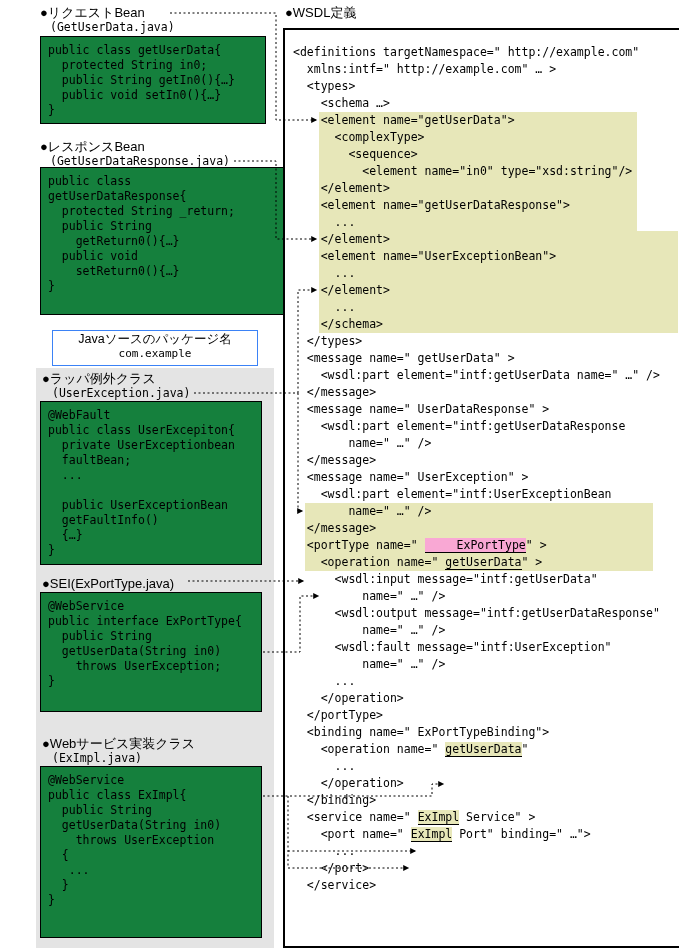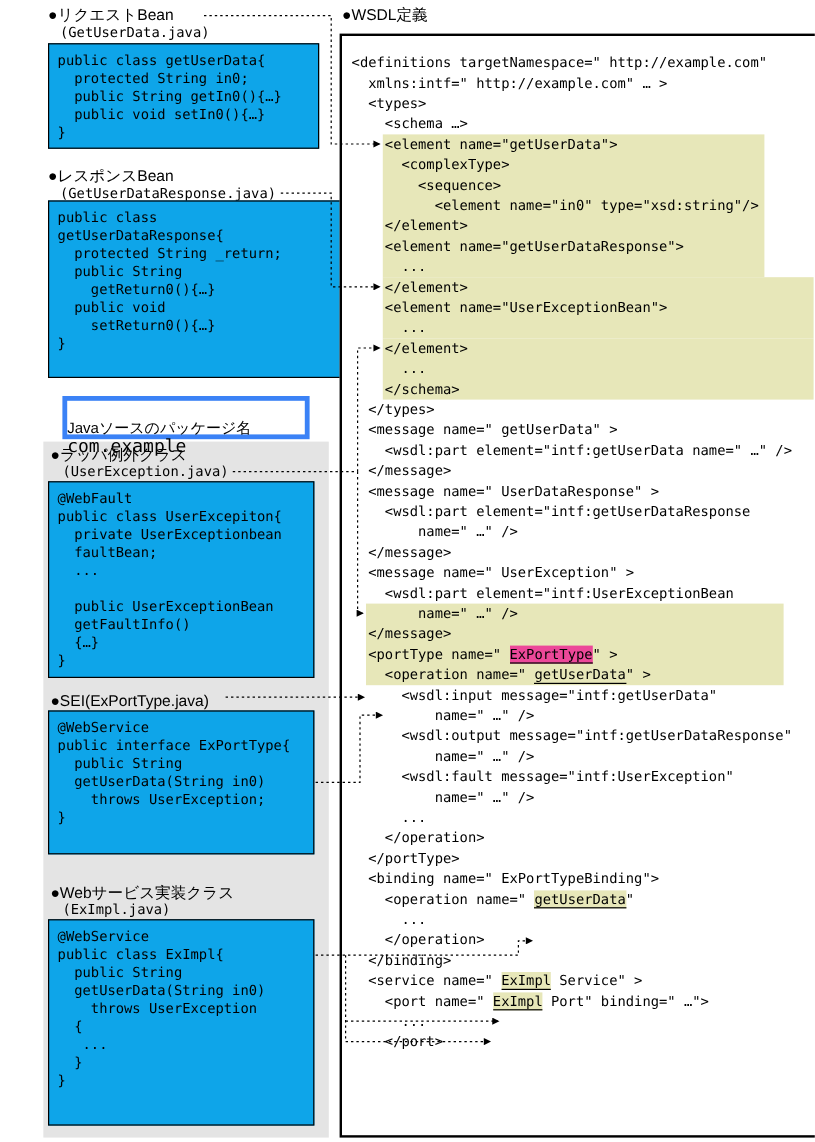--- a/index.html
+++ b/index.html
@@ -10,38 +10,38 @@
     font-family:"Liberation Sans","DejaVu Sans",sans-serif;
     margin-left:36px;
   }
   .abs { position:absolute; }
   .heading { font-size:13px; line-height:15px; white-space:nowrap; }
   .filename {
     font-family:"DejaVu Sans Mono","Liberation Mono",monospace;
     font-size:11.5px; line-height:13px; white-space:nowrap;
   }
   .codebox {
-    position:absolute; border:1px solid #000; background:#0ea5e9; padding:6px 7px;
+    position:absolute; border:1px solid #000; background:#15803d; padding:6px 7px;
   }
   .codebox pre {
     font-family:"DejaVu Sans Mono","Liberation Mono",monospace;
     font-size:11.5px; line-height:15px; white-space:pre;
   }
   #gray-panel {
     position:absolute; left:0; top:368px; width:238px; height:580px;
     background:#e4e4e4;
   }
   #package-box {
     position:absolute; left:16px; top:330px; width:206px; height:36px;
-    border:4px solid #3b82f6; background:#fff; padding-top:15px;
+    border:1px solid #3b82f6; background:#fff; text-align:center; padding-top:0;
   }
   #package-box .pkg-t { font-size:12.5px; line-height:16px; }
   #package-box .pkg-v {
     font-family:"DejaVu Sans Mono","Liberation Mono",monospace;
-    font-size:15px; line-height:14px;
+    font-size:11px; line-height:14px;
   }
   #wsdl-box {
     position:absolute; left:247px; top:28px; width:429px; height:920px;
     border:2px solid #000; background:#fff;
   }
   .hl-block { position:absolute; }
   #wsdl-code {
     position:absolute; left:8px; top:14px;
     font-family:"DejaVu Sans Mono","Liberation Mono",monospace;
     font-size:11.5px;
@@ -157,40 +157,41 @@
         <div class="code-line"><span>    &lt;wsdl:part element="intf:getUserData name=" …" /&gt;</span></div>
         <div class="code-line"><span>  &lt;/message&gt;</span></div>
         <div class="code-line"><span>  &lt;message name=" UserDataResponse" &gt;</span></div>
         <div class="code-line"><span>    &lt;wsdl:part element="intf:getUserDataResponse</span></div>
         <div class="code-line"><span>        name=" …" /&gt;</span></div>
         <div class="code-line"><span>  &lt;/message&gt;</span></div>
         <div class="code-line"><span>  &lt;message name=" UserException" &gt;</span></div>
         <div class="code-line"><span>    &lt;wsdl:part element="intf:UserExceptionBean</span></div>
         <div class="code-line"><span>        name=" …" /&gt;</span></div>
         <div class="code-line"><span>  &lt;/message&gt;</span></div>
-        <div class="code-line"><span>  &lt;portType name=" </span><span class="wd" style="background: #ec4899;">ExPortType</span><span>" &gt;</span></div>
+        <div class="code-line"><span>  &lt;portType name=" </span><span class="wd" style="background: #f9a8d4; padding-left: 32px;">ExPortType</span><span>" &gt;</span></div>
         <div class="code-line"><span>    &lt;operation name=" </span><span class="wd" style="background: rgb(231, 231, 185);">getUserData</span><span>" &gt;</span></div>
         <div class="code-line"><span>      &lt;wsdl:input message="intf:getUserData"</span></div>
         <div class="code-line"><span>          name=" …" /&gt;</span></div>
         <div class="code-line"><span>      &lt;wsdl:output message="intf:getUserDataResponse"</span></div>
         <div class="code-line"><span>          name=" …" /&gt;</span></div>
         <div class="code-line"><span>      &lt;wsdl:fault message="intf:UserException"</span></div>
         <div class="code-line"><span>          name=" …" /&gt;</span></div>
         <div class="code-line"><span>      ...</span></div>
         <div class="code-line"><span>    &lt;/operation&gt;</span></div>
         <div class="code-line"><span>  &lt;/portType&gt;</span></div>
         <div class="code-line"><span>  &lt;binding name=" ExPortTypeBinding"&gt;</span></div>
         <div class="code-line"><span>    &lt;operation name=" </span><span class="wd" style="background: rgb(231, 231, 185);">getUserData</span><span>"</span></div>
         <div class="code-line"><span>      ...</span></div>
         <div class="code-line"><span>    &lt;/operation&gt;</span></div>
         <div class="code-line"><span>  &lt;/binding&gt;</span></div>
         <div class="code-line"><span>  &lt;service name=" </span><span class="wd" style="background: rgb(231, 231, 185);">ExImpl</span><span> Service" &gt;</span></div>
         <div class="code-line"><span>    &lt;port name=" </span><span class="wd" style="background: rgb(231, 231, 185);">ExImpl</span><span> Port" binding=" …"&gt;</span></div>
         <div class="code-line"><span>      ...</span></div>
         <div class="code-line"><span>    &lt;/port&gt;</span></div>
+        <div class="code-line"><span>  &lt;/service&gt;</span></div>
       </div>
   </div>
 
   <svg id="arrows" width="679" height="952" viewBox="0 0 679 952" xmlns="http://www.w3.org/2000/svg">
     <defs>
       <marker id="arr" viewBox="0 0 10 10" refX="8" refY="5" markerWidth="8" markerHeight="6" orient="auto">
         <path d="M0,0 L10,5 L0,10 z" fill="#000"></path>
       </marker>
     </defs>
     <path class="conn" d="M134,13 H240 V120 H280" marker-end="url(#arr)"></path>

